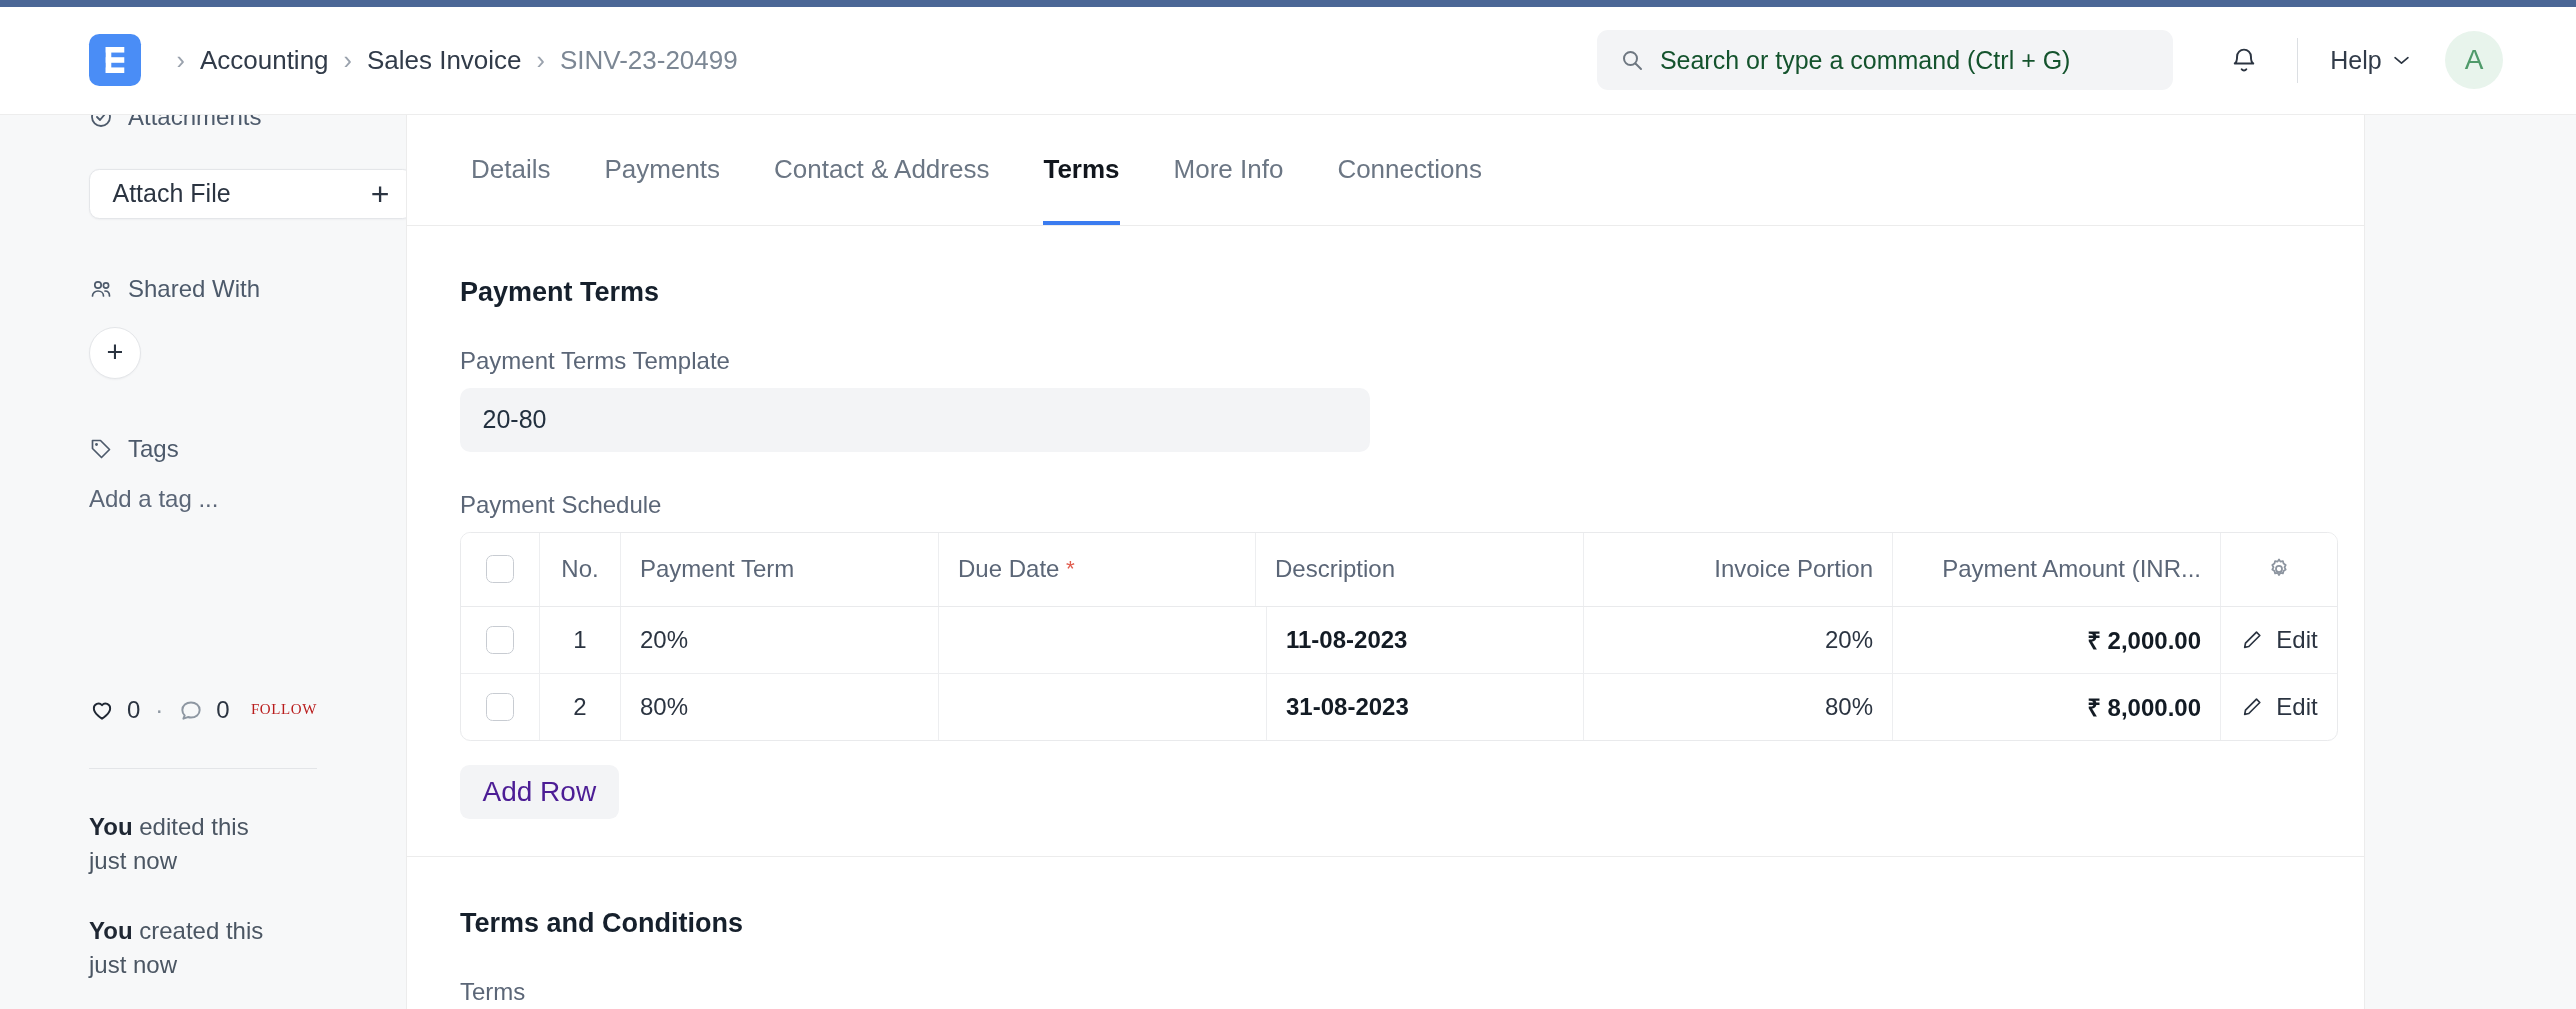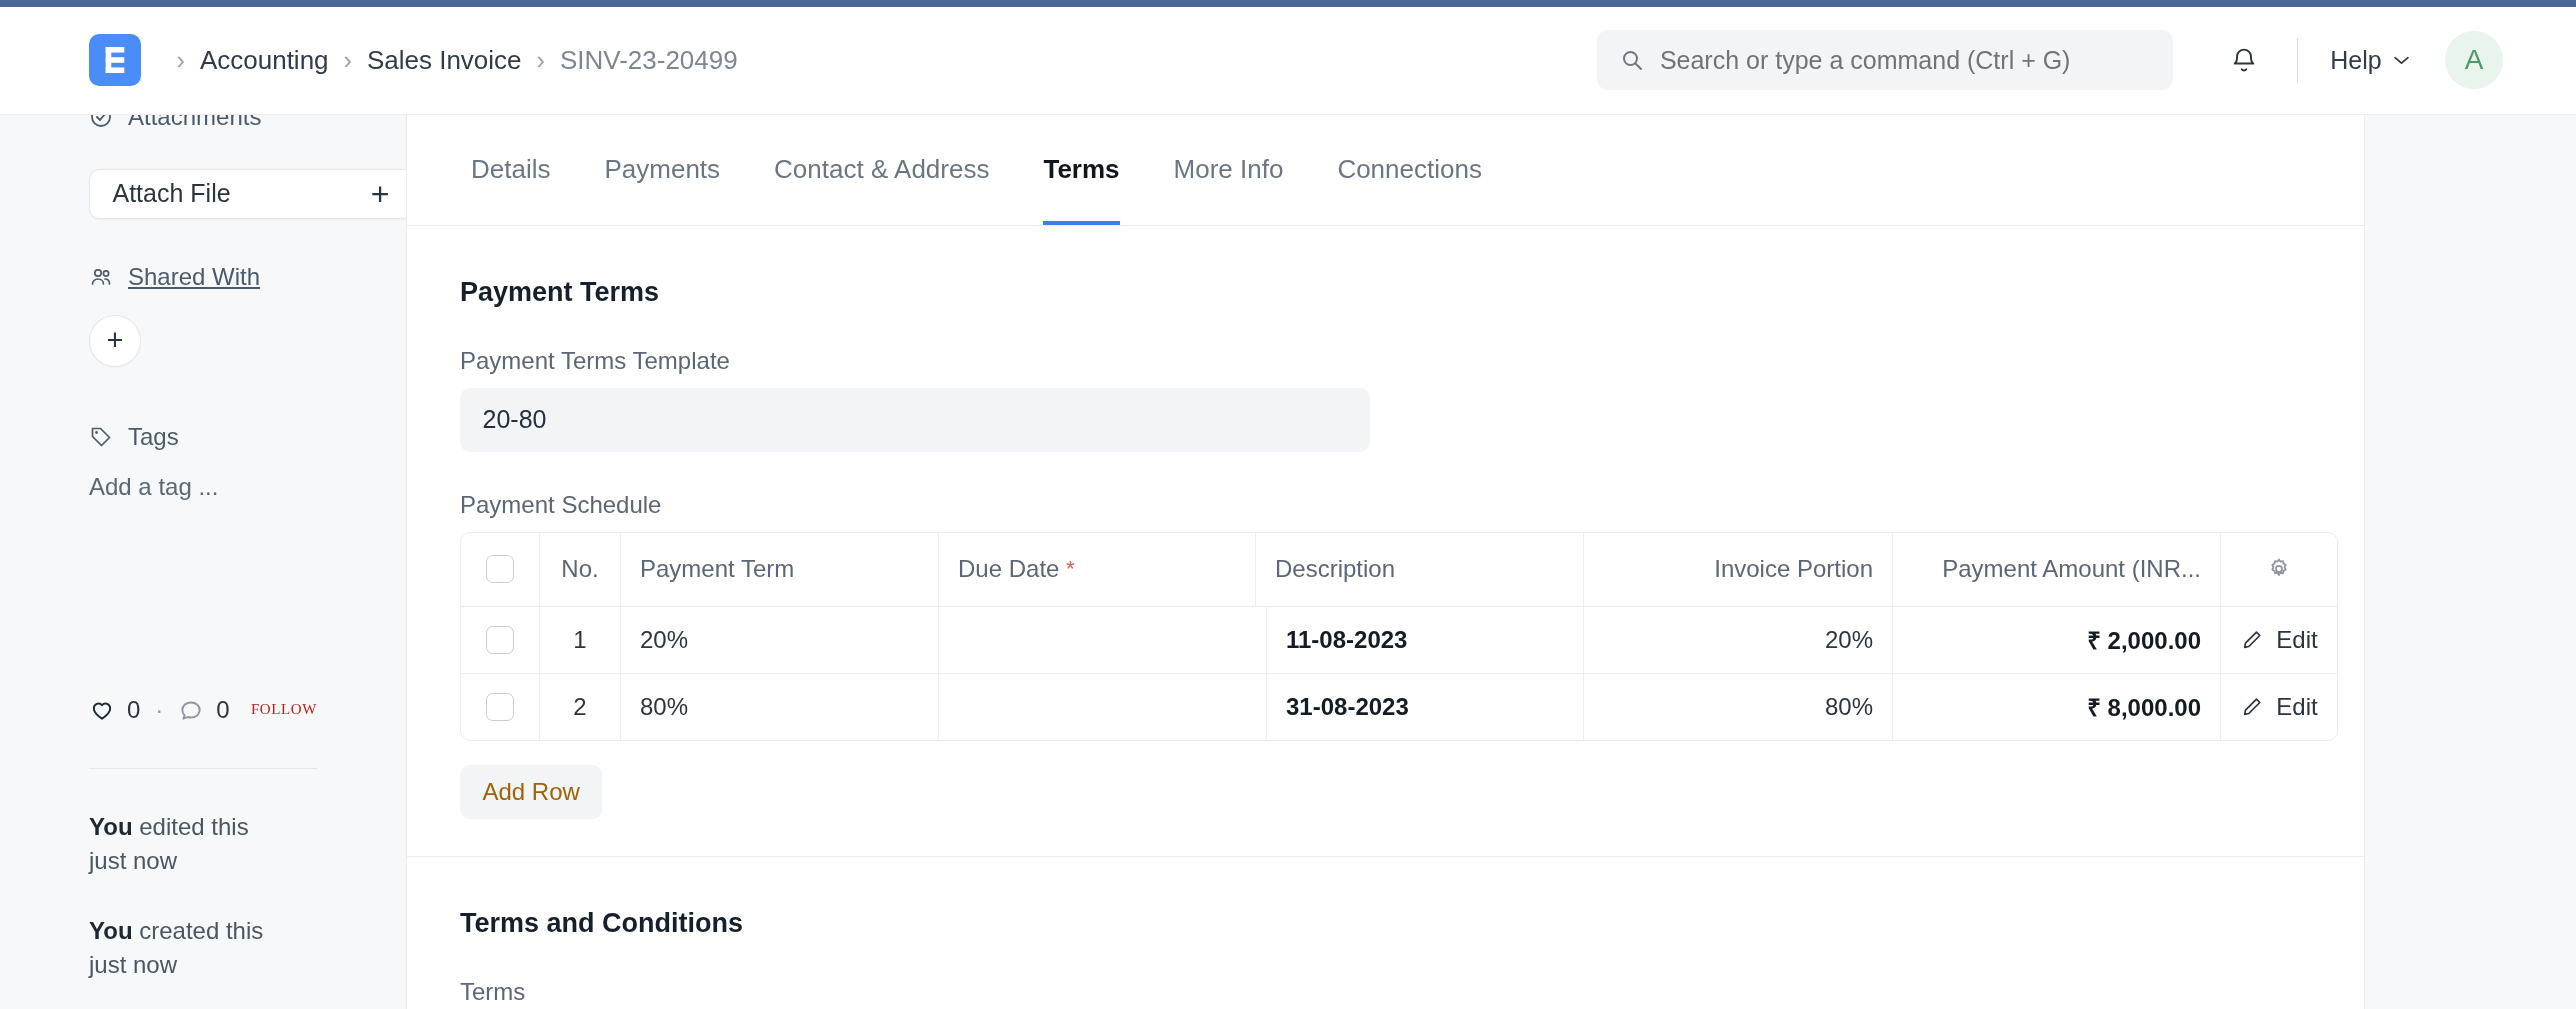--- a/index.html
+++ b/index.html
@@ -66,21 +66,21 @@
     height: 60px;
     background: #f3f4f6;
     border-radius: 11.2px;
     display: flex;
     align-items: center;
     padding: 0 22.5px;
     gap: 16px;
   }
   .searchbox .s-text {
     font-size: 25px;
-    color: #737373;
+    color: #14532d;
     white-space: nowrap;
   }
   .bell-btn {
     margin-left: 49px;
     width: 43px; height: 43px;
     display:flex; align-items:center; justify-content:center;
   }
   .nav-divider {
     width: 0.9px; height: 45px;
     background: #dcdfe3;
@@ -133,21 +133,21 @@
     border: 0.9px solid #e4e6e9;
     border-radius: 10.3px;
     display: flex; align-items: center;
     justify-content: space-between;
     padding: 0 22.5px;
     font-size: 25px;
     color: #2b3441;
     box-shadow: 0 0.9px 1.9px rgba(16,24,40,0.04);
   }
   .plus-glyph { font-size: 32px; color: #2b3441; line-height: 1; font-weight: 300;}
-  .shared-head { margin-top: 44px; text-decoration: underline; }
+  .shared-head { margin-top: 56px; }
   .round-add {
     margin-top: 24px;
     width: 52px; height: 52px;
     border-radius: 50%;
     background: #ffffff;
     border: 0.9px solid #e4e6e9;
     display:flex; align-items:center; justify-content:center;
     font-size: 29px; color: #2b3441; font-weight: 300;
     box-shadow: 0 0.9px 1.9px rgba(16,24,40,0.04);
   }
@@ -292,21 +292,21 @@
   .edit-btn {
     display: flex; align-items:center; gap: 12px;
     font-size: 24px; color:#2b3441;
   }
 
   .addrow {
     margin-top: 24px;
     display:inline-flex; align-items:center;
     height: 54px; padding: 0 22.5px;
     background:#f3f4f6; border-radius: 9.4px;
-    font-size: 24px; color:#a16207;
+    font-size: 28px; color:#4c1d95;
   }
   .svg-i { display:block; }
 </style>
 </head>
 <body>
 
 <div class="top-accent"></div>
 
 <div class="navbar">
 

